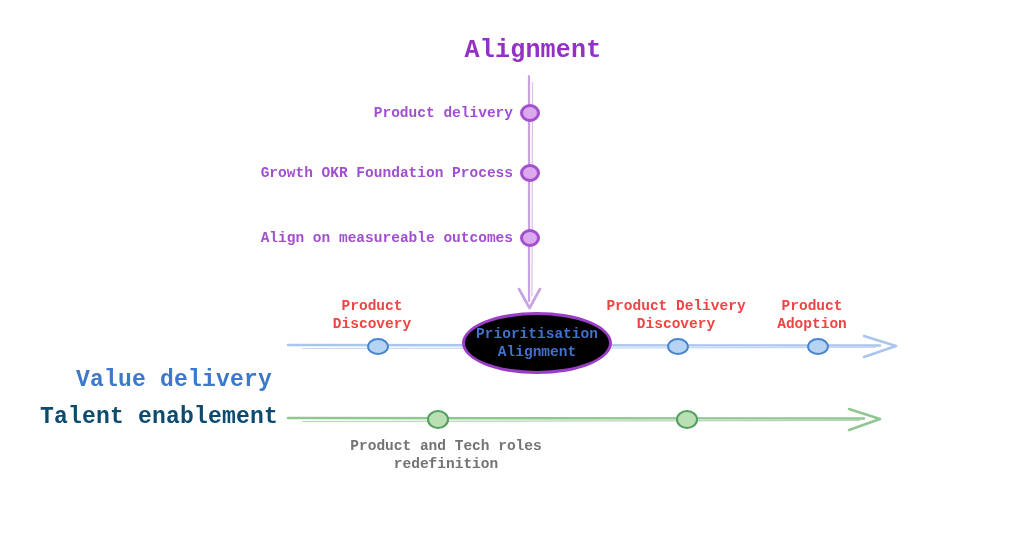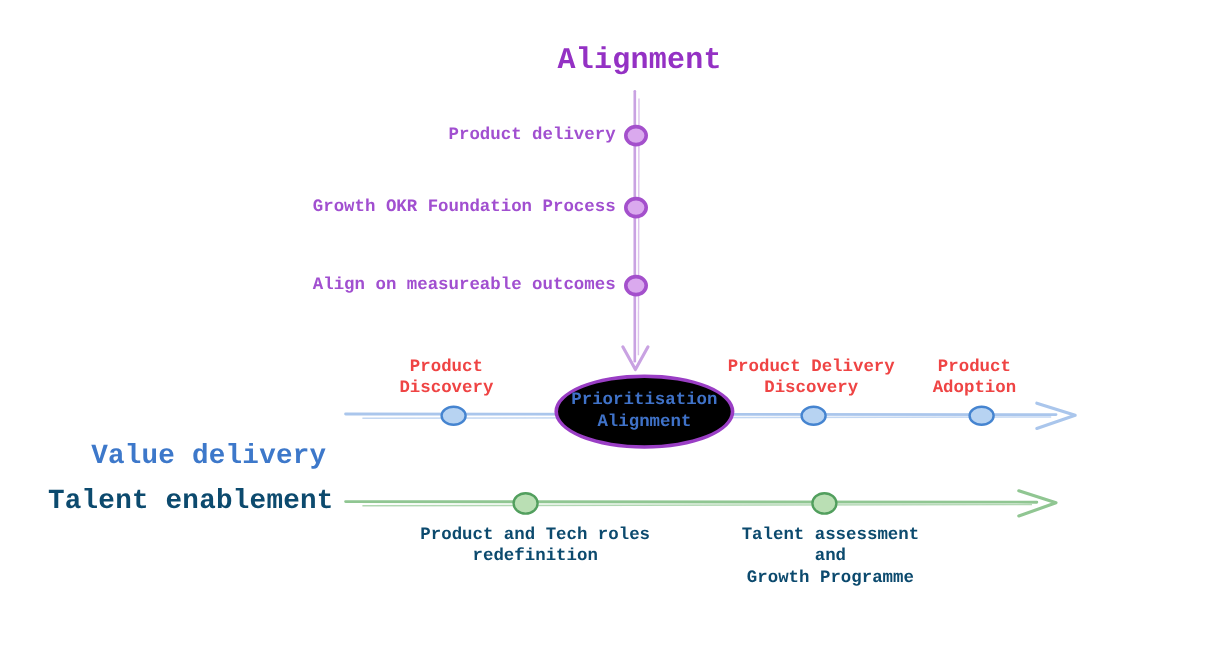--- a/index.html
+++ b/index.html
@@ -25,21 +25,21 @@
     right: 752px; top: 331px; font-size: 23px; color: #3d78ca; text-align: right; margin-top: 36px;
   }
   .title-talent {
     right: 746px; top: 404px; font-size: 23px; color: #0c4a6e; text-align: right;
   }
 
   
   .small { font-size: 14.5px; font-weight: 600; line-height: 18px; }
   .purple-lbl { color: #a14fd0; text-align: right; }
   .blue-lbl   { color: #ef4444; text-align: center; }
-  .green-lbl  { color: #0c4a6e; text-align: center; }
+  .green-lbl  { color: #737373; text-align: center; }
 
   .p-lbl-0 { right: 511px; top: 104px; width: 300px; }
   .p-lbl-1 { right: 511px; top: 164px; width: 320px; }
   .p-lbl-2 { right: 511px; top: 229px; width: 320px; }
 
   .b-lbl-0 { left: 292px; top: 297px; width: 160px; }
   .b-lbl-1 { left: 596px; top: 297px; width: 160px; }
   .b-lbl-2 { left: 732px; top: 297px; width: 160px; }
 
   .g-lbl-0 { left: 346px; top: 437px; width: 200px; }
@@ -121,17 +121,14 @@
 
   <div class="node node-blue bn-0"></div>
   <div class="node node-blue bn-1"></div>
   <div class="node node-blue bn-2"></div>
 
   <div class="node node-green gn-0"></div>
   <div class="node node-green gn-1"></div>
 
   <div class="lbl small green-lbl g-lbl-0">Product and Tech roles
 redefinition</div>
-  <div class="lbl small green-lbl g-lbl-1">Talent assessment
-and
-Growth Programme</div>
 
 </div>
 
 </body></html>

